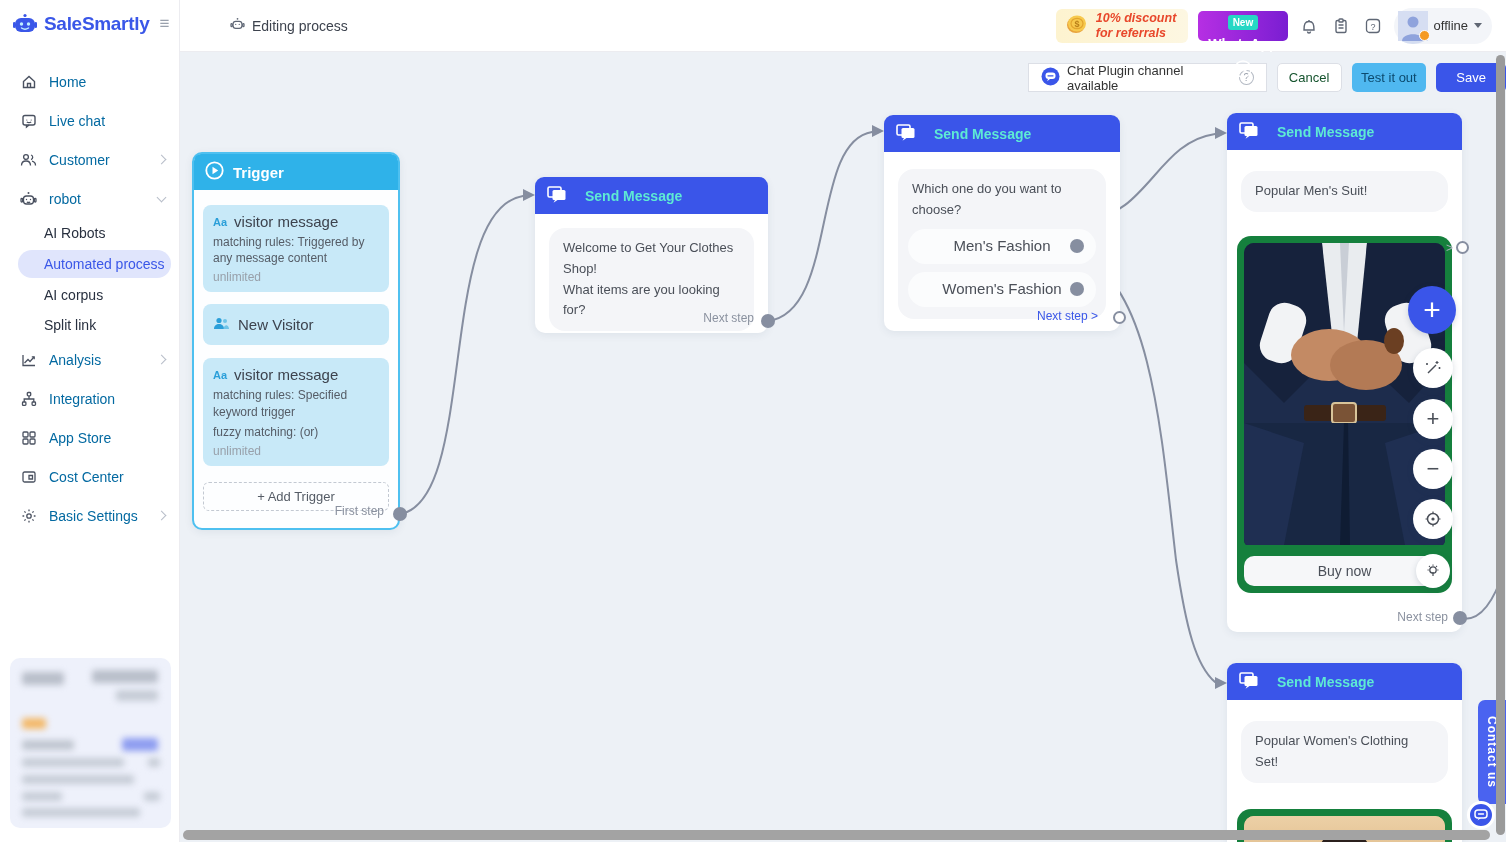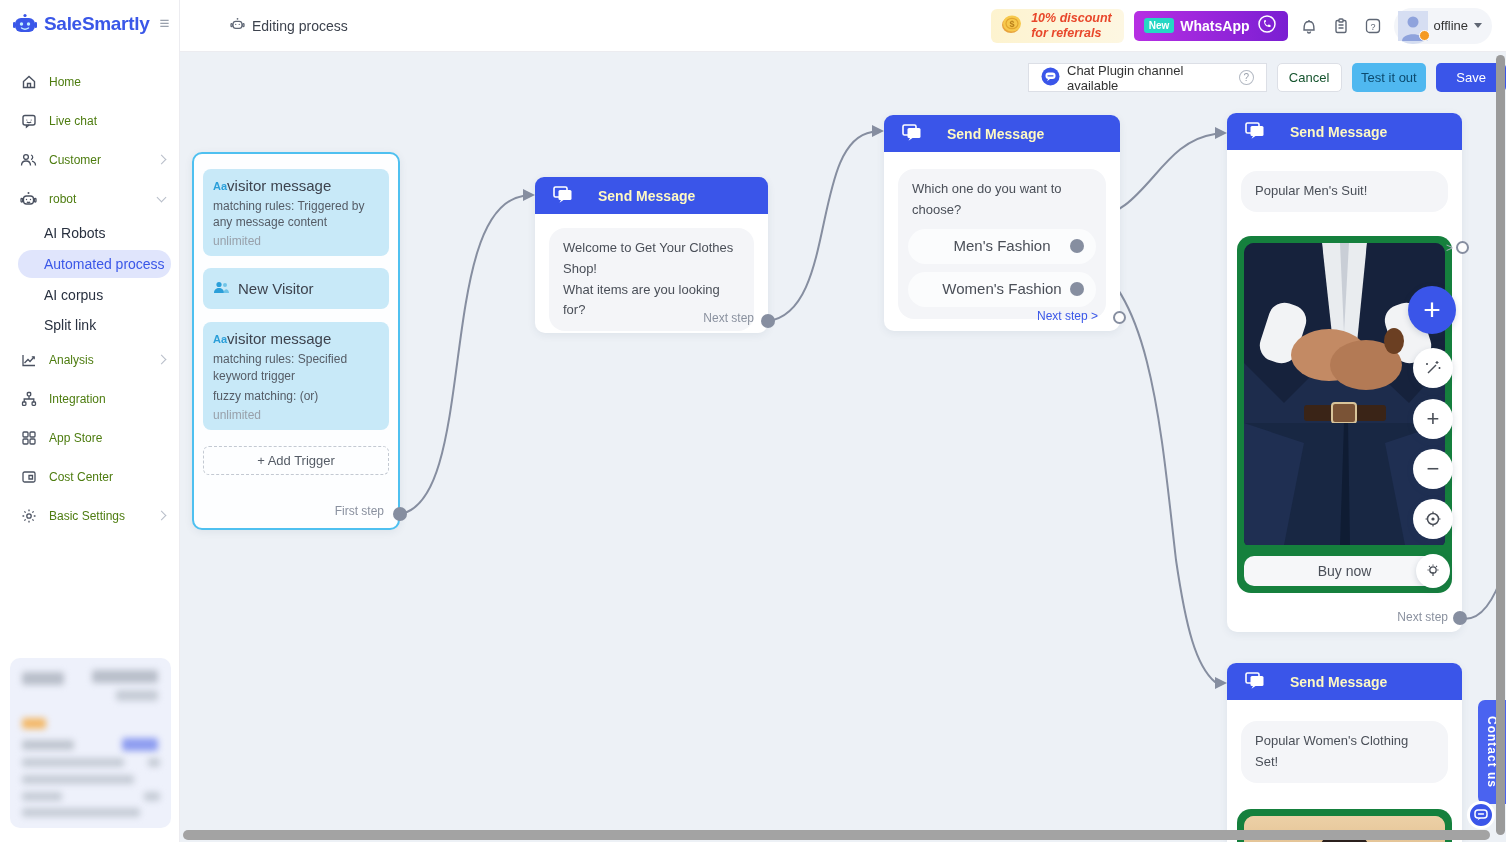--- a/index.html
+++ b/index.html
@@ -5,38 +5,38 @@
   * { margin:0; padding:0; box-sizing:border-box; }
   html,body { width:1506px; height:842px; overflow:hidden; font-family:"Liberation Sans", sans-serif; background:#fff; }
   .page { position:relative; width:1506px; height:842px; overflow:hidden; }
 
   
   .sidebar { position:absolute; left:0; top:0; width:180px; height:842px; background:#fff; border-right:1px solid #ececf0; z-index:10; }
   .logo-row { display:flex; align-items:center; gap:6px; padding:12px 10px 10px 12px; }
   .logo-name { font-size:19px; font-weight:bold; color:#3a57e8; letter-spacing:-0.3px; }
   .hamburger { margin-left:4px; color:#9aa1ad; font-size:17px; cursor:pointer; }
   .menu { margin-top:16px; }
-  .m-item { display:flex; align-items:center; gap:12px; height:39px; padding:0 14px 0 20px; font-size:12px; color:#4d7c0f; cursor:pointer; }
+  .m-item { display:flex; align-items:center; gap:12px; height:39px; padding:0 14px 0 20px; font-size:14px; color:#0369a1; cursor:pointer; }
   .m-item .lbl { flex:1; }
   .m-sub { display:flex; align-items:center; height:30px; padding-left:44px; font-size:14px; color:#28303f; cursor:pointer; }
   .m-sub.active { background:#e0e5fc; color:#3a57e8; border-radius:16px; margin:2px 8px 2px 18px; padding-left:26px; height:28px; }
   .chev { width:7px; height:7px; border-right:1.6px solid #b7bdc9; border-bottom:1.6px solid #b7bdc9; transform:rotate(-45deg); }
   .chev.down { transform:rotate(45deg); margin-top:-3px; }
   .sideicon { width:17px; height:17px; flex:0 0 17px; display:flex; align-items:center; justify-content:center; }
 
   .blur-card { position:absolute; left:10px; bottom:14px; width:161px; height:170px; background:#eef1fb; border-radius:10px; padding:14px 10px; filter:none; }
   .blur-card .bb { filter:blur(3px); border-radius:3px; position:absolute; }
 
   
   .topbar { position:absolute; left:180px; top:0; width:1326px; height:52px; background:#fff; border-bottom:1px solid #ececf0; display:flex; align-items:center; z-index:9; }
   .edit-title { display:flex; align-items:center; gap:7px; margin-left:50px; font-size:14px; color:#3d434e; }
   .tb-right { margin-left:auto; display:flex; align-items:center; gap:10px; padding-right:14px; }
   .promo-badge { display:flex; align-items:center; gap:6px; background:linear-gradient(90deg,#fdf3cf,#fdf7e2); border-radius:6px; padding:4px 12px 4px 8px; height:34px; cursor:pointer; }
   .promo-text { font-size:12.5px; font-weight:bold; font-style:italic; color:#e8472b; line-height:1.15; white-space:nowrap; }
-  .wa-badge { display:flex; align-items:center; gap:6px; background:linear-gradient(90deg,#b62fe3,#7a1ed2); border-radius:5px; padding:4px 10px; height:30px; cursor:pointer; }
+  .wa-badge { display:flex; align-items:center; gap:6px; background:linear-gradient(90deg,#b62fe3,#7a1ed2); border-radius:5px; padding:4px 10px; height:30px; cursor:pointer;flex-direction:column; }
   .wa-new { background:#25d7c4; color:#fff; font-size:10px; font-weight:bold; padding:2px 5px; border-radius:3px; }
   .wa-label { color:#fff; font-size:14px; font-weight:bold; }
   .tb-icon { width:22px; height:22px; display:flex; align-items:center; justify-content:center; cursor:pointer; color:#5f6775; }
   .user-pill { display:flex; align-items:center; gap:6px; background:#f3f5f9; border-radius:18px; padding:3px 10px 3px 4px; cursor:pointer; }
   .avatar-wrap { position:relative; width:30px; height:30px; }
   .avatar { width:30px; height:30px; border-radius:50%; background:#d4ddf1; overflow:hidden; }
   .status-dot { position:absolute; right:-2px; bottom:0; width:11px; height:11px; border-radius:50%; background:#f59a23; border:1.5px solid #fff; }
   .user-status { font-size:13px; color:#333; }
   .caret { width:0; height:0; border-left:4px solid transparent; border-right:4px solid transparent; border-top:5px solid #606774; }
 
@@ -47,25 +47,25 @@
   .action-row { position:absolute; top:63px; left:1028px; display:flex; gap:10px; z-index:4; }
   .pill-btn { display:flex; align-items:center; gap:7px; background:#fff; border:1px solid #dcdfe6; border-radius:0; height:29px; padding:0 12px; font-size:13px; color:#333; cursor:pointer; }
   .q-circle { width:15px; height:15px; border:1px solid #b4bac4; border-radius:50%; color:#9aa1ad; font-size:10px; display:flex; align-items:center; justify-content:center; }
   .btn { height:29px; border-radius:5px; font-size:13px; display:flex; align-items:center; justify-content:center; cursor:pointer; }
   .btn-cancel { background:#fff; border:1px solid #dcdfe6; color:#14532d; width:67px; }
   .btn-test { background:#4fb8f0; color:#0c4a6e; width:77px; border:none; }
   .btn-save { background:#3a55e9; color:#fff; width:72px; border:none; }
 
   
   .fcard { position:absolute; background:#fff; border-radius:10px; box-shadow:0 2px 8px rgba(40,60,90,.08); z-index:2; }
-  .fhead { height:37px; background:#3a55e9; border-radius:9px 9px 0 0; display:flex; align-items:center; gap:25px; padding:0 18px; color:#fef9c3; font-weight:bold; font-size:14px; }
+  .fhead { height:37px; background:#3a55e9; border-radius:9px 9px 0 0; display:flex; align-items:center; gap:18px; padding:0 12px; color:#5eead4; font-weight:bold; font-size:14px; }
   .trigger-card { left:192px; top:152px; width:208px; height:378px; border:2px solid #4ec0f0; background:#fdfeff; }
   .trigger-head { height:36px; background:#2fb2e9; border-radius:7px 7px 0 0; display:flex; align-items:center; gap:9px; padding:0 11px; color:#fff; font-weight:bold; font-size:15px; }
   .t-item { background:#c8e9f8; border-radius:8px; margin:0 9px; padding:8px 10px; cursor:pointer; }
-  .t-title-row { display:flex; align-items:center; }
+  .t-title-row { display:flex; align-items:center; gap:7px; }
   .t-tag { color:#2b9fd9; font-size:11px; font-weight:bold; }
   .t-title { font-size:15px; color:#3d434e; }
   .t-desc { font-size:12px; color:#555c66; margin-top:4px; line-height:1.35; word-break:break-word; }
   .t-note { font-size:12px; color:#98a0aa; margin-top:4px; }
   .add-trigger { margin:0 9px; border:1px dashed #c3c9d2; border-radius:6px; height:29px; display:flex; align-items:center; justify-content:center; font-size:13px; color:#555c66; cursor:pointer; background:#fdfeff; }
   .step-label { position:absolute; right:14px; font-size:12px; color:#8a919f; }
   .step-label.blue { color:#3a57e8; }
 
   .bubble { background:#f4f5f8; border-radius:16px; padding:10px 14px; font-size:13px; color:#4a4f58; line-height:1.6; }
   .opt-btn { background:#fbfcfd; border-radius:18px; height:35px; margin-top:8px; display:flex; align-items:center; justify-content:center; position:relative; font-size:15px; color:#4a4f58; cursor:pointer; }
@@ -340,20 +340,27 @@
           </svg></span>
       <span>Chat Plugin channel available</span>
       <span class="q-circle">?</span>
     </div>
     <button class="btn btn-cancel">Cancel</button>
     <button class="btn btn-test">Test it out</button>
     <button class="btn btn-save">Save</button>
   </div>
 
   <div class="fcard trigger-card">
+    <div class="trigger-head">
+      <span><svg width="19" height="19" viewBox="0 0 19 19">
+            <circle cx="9.5" cy="9.5" r="8.2" fill="none" stroke="#fff" stroke-width="1.8"></circle>
+            <polygon points="7.5,5.8 13.2,9.5 7.5,13.2" fill="#fff"></polygon>
+          </svg></span>
+      <span>Trigger</span>
+    </div>
     <div style="height:15px"></div>
     <div class="t-item">
       <div class="t-title-row">
         <span class="t-tag">Aa</span>
         <span class="t-title">visitor message</span>
       </div>
       <div class="t-desc">matching rules: Triggered by any message content</div>
       <div class="t-note">unlimited</div>
     </div>
     <div style="height:12px"></div>

